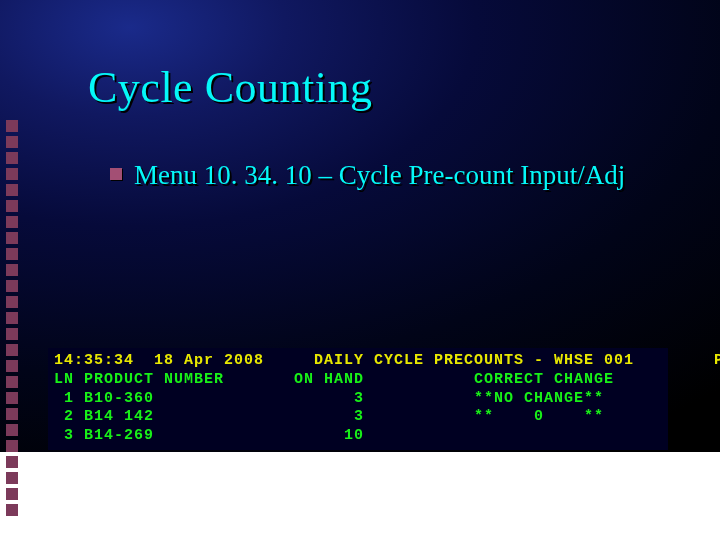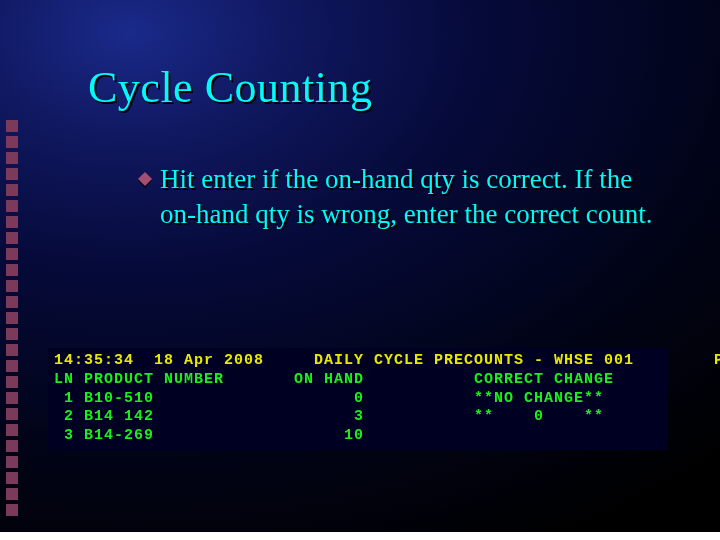--- a/index.html
+++ b/index.html
@@ -5,21 +5,21 @@
   html, body {
     margin: 0;
     padding: 0;
     width: 720px;
     height: 540px;
     overflow: hidden;
     font-family: "Times New Roman", Times, serif;
   }
   .slide {
     width: 720px;
-    height: 532px;
+    height: 452px;
     background: radial-gradient(ellipse 120% 110% at 18% 6%,
                 #1a2a8a 0%,
                 #101860 18%,
                 #060a3a 40%,
                 #010418 70%,
                 #000000 100%);
     position: relative;
     color: #05f8f8;
     box-sizing: border-box;
   }
@@ -135,25 +135,25 @@
     <div class="sq"></div>
       <div class="sq"></div>
       <div class="sq"></div>
       <div class="sq"></div>
     <div class="sq"></div>
   </div>
 
   <div class="title">Cycle Counting</div>
 
   <div class="body">
-    <div class="sub">
-      <div class="sub-dia"></div>
-      <div class="sub-text">Hit enter if the on-hand qty is correct.  If the on-hand qty is wrong, enter the correct count.</div>
+    <div class="bullet-row">
+      <div class="bullet-sq"></div>
+      <div class="bullet-text">Menu 10. 34. 10 – Cycle Pre-count Input/Adj</div>
     </div>
   </div>
 
   <div class="terminal"><span class="term-yellow">14:35:34  18 Apr 2008     DAILY CYCLE PRECOUNTS - WHSE 001        PAGE 1</span>
 <span>LN PRODUCT NUMBER       ON HAND           CORRECT CHANGE</span>
-<span> 1 B10-510                    0           **NO CHANGE**</span>
+<span> 1 B10-360                    3           **NO CHANGE**</span>
 <span> 2 B14 142                    3           **    0    **</span>
 <span> 3 B14-269                   10</span></div>
 
 </div>
 
 </body></html>

